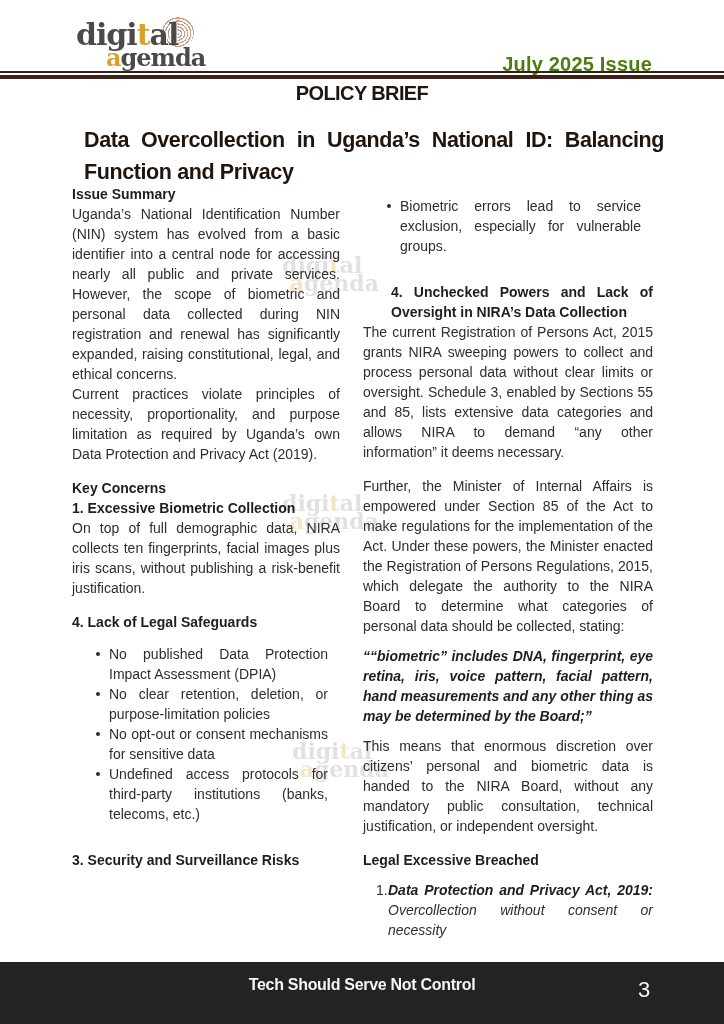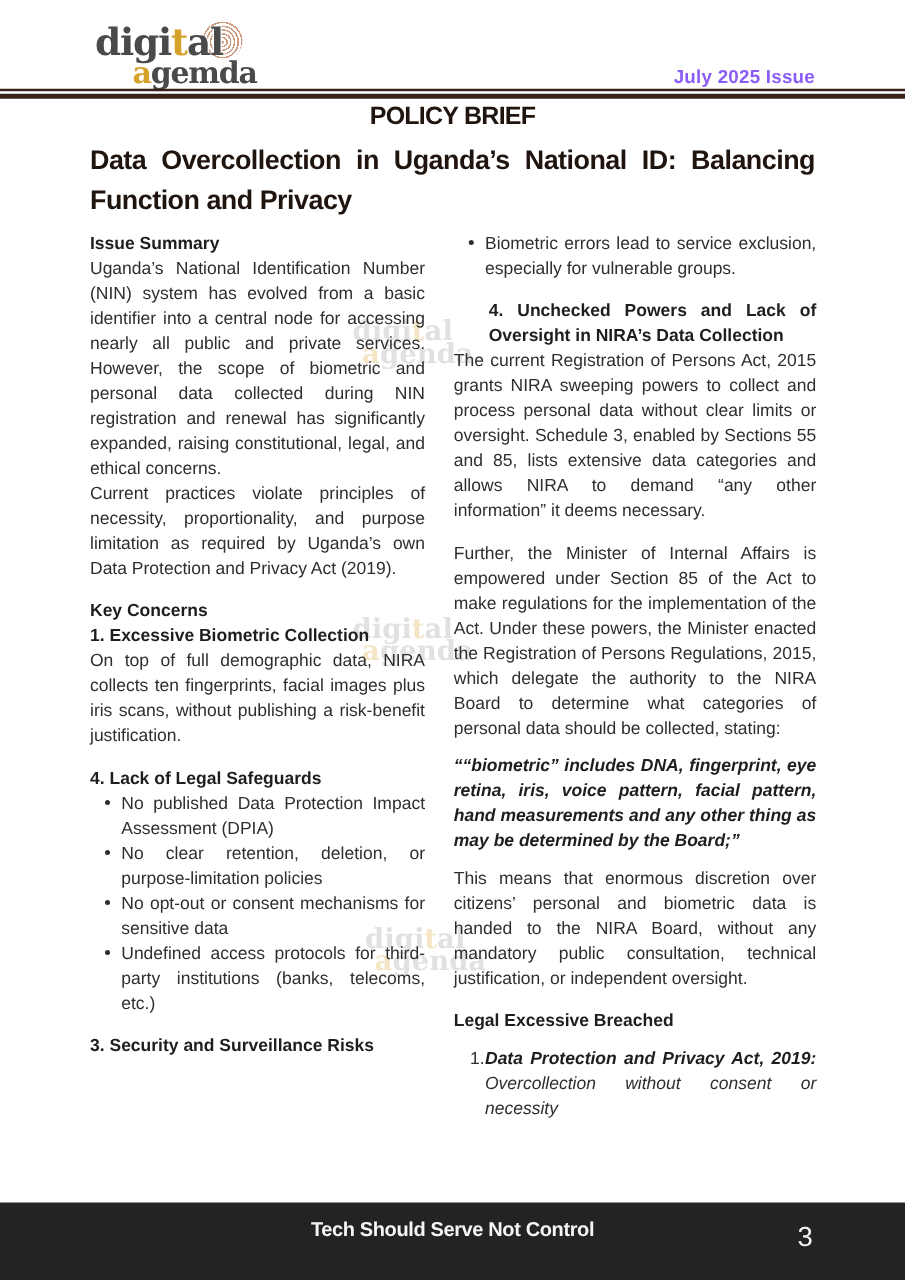--- a/index.html
+++ b/index.html
@@ -20,22 +20,22 @@
   .logo .word1 { left:0; top:6px; font-size:30px; line-height:30px; }
   .logo .word2 { left:30px; top:30px; font-size:24px; line-height:28px; }
   .logo .accent { color:#d6a22a; }
   .logo .print {
     position:absolute; left:86px; top:2px; width:32px; height:32px;
     border-radius:50%;
     background: repeating-radial-gradient(circle at 50% 55%, #c58b6a 0 1.2px, #fff 1.2px 3px);
     opacity:0.85;
   }
   .issue-date {
-    position:absolute; right:72px; top:53px; font-size:15px; font-weight:bold;
-    color:#8b5cf6; letter-spacing:0.2px;
+    position:absolute; right:72px; top:53px; font-size:20px; font-weight:bold;
+    color:#4d7c0f; letter-spacing:0.2px;
   }
   .rule-thin {
     position:absolute; left:0; right:0; top:71px; height:2px; background:#3a2218;
   }
   .rule-thick {
     position:absolute; left:0; right:0; top:75px; height:4px; background:#3a2218;
   }
   .section-label {
     position:absolute; left:0; right:0; top:82px; text-align:center;
     font-size:20px; font-weight:bold; color:#1f140e; letter-spacing:-0.6px;
@@ -47,21 +47,21 @@
   }
 
   
   .col { position:absolute; font-size:14px; line-height:20px; color:#2e2e2e; }
   .col-left { left:72px; width:268px; top:184px; }
   .col-right { left:363px; width:290px; top:184px; }
   .col p { margin:0; text-align:justify; }
   .h { font-weight:bold; color:#1e1e1e; margin:0; }
   .gap-s { height:10px; }
   .gap-m { height:14px; }
-  ul.bullets { list-style:none; margin:0; padding:0; }
+  ul.bullets { list-style:none; margin:12px; padding:0; }
   ul.bullets li { position:relative; padding-left:25px; text-align:justify; }
   ul.bullets li::before {
     content:""; position:absolute; left:12px; top:8px; width:4px; height:4px;
     border-radius:50%; background:#2e2e2e;
   }
   .col-right ul.bullets li { padding-left:25px; }
   .quote { font-weight:bold; font-style:italic; color:#1e1e1e; text-align:justify; }
   ol.legal { margin:0; padding:0; list-style:none; }
   ol.legal li { position:relative; padding-left:25px; text-align:justify; }
   ol.legal li .num { position:absolute; left:13px; top:0; }
@@ -92,21 +92,21 @@
 
 <div class="logo">
   <div class="print"></div>
   <div class="word1"><span>digi</span><span class="accent">t</span><span>al</span></div>
   <div class="word2"><span class="accent">a</span><span>gemda</span></div>
 </div>
 <div class="issue-date">July 2025 Issue</div>
 <div class="rule-thin"></div>
 <div class="rule-thick"></div>
 <div class="section-label">POLICY BRIEF</div>
-<h1 class="title" style="margin:0;">Data Overcollection in Uganda’s National ID: Balancing Function and Privacy</h1>
+<h1 class="title" style="margin:12px;">Data Overcollection in Uganda’s National ID: Balancing Function and Privacy</h1>
 
 <div class="wm" style="left:282px; top:256px;">digi<span class="a">t</span>al<br>&nbsp;<span class="a">a</span>genda</div>
 <div class="wm" style="left:282px; top:494px;">digi<span class="a">t</span>al<br>&nbsp;<span class="a">a</span>genda</div>
 <div class="wm" style="left:292px; top:742px;">digi<span class="a">t</span>al<br>&nbsp;<span class="a">a</span>genda</div>
 
 <div class="col col-left">
   <p class="h">Issue Summary</p>
   <p>Uganda’s National Identification Number (NIN) system has evolved from a basic identifier into a central node for accessing nearly all public and private services. However, the scope of biometric and personal data collected during NIN registration and renewal has significantly expanded, raising constitutional, legal, and ethical concerns.</p>
   <p>Current practices violate principles of necessity, proportionality, and purpose limitation as required by Uganda’s own Data Protection and Privacy Act (2019).</p>
   <div class="gap-m"></div>

